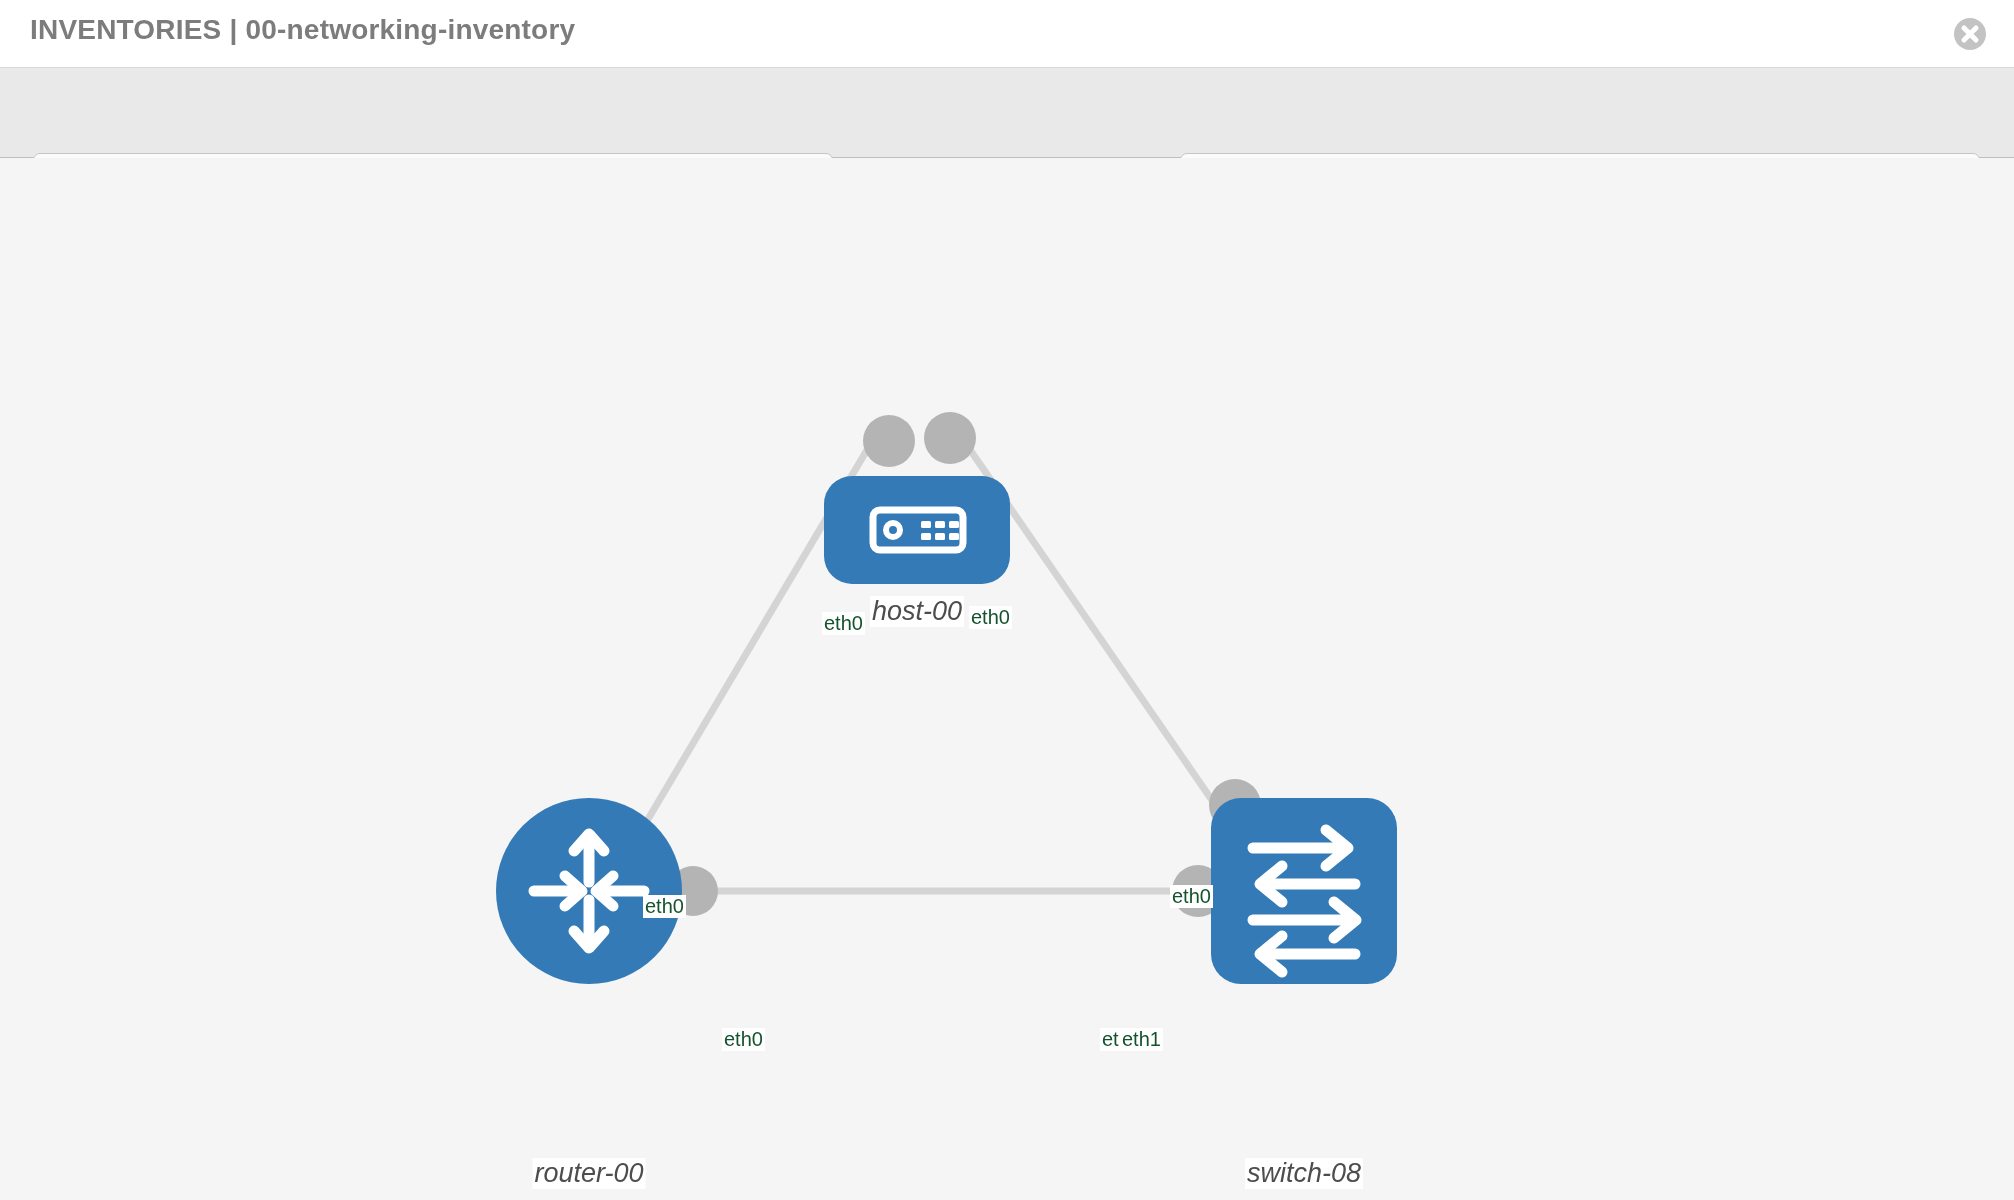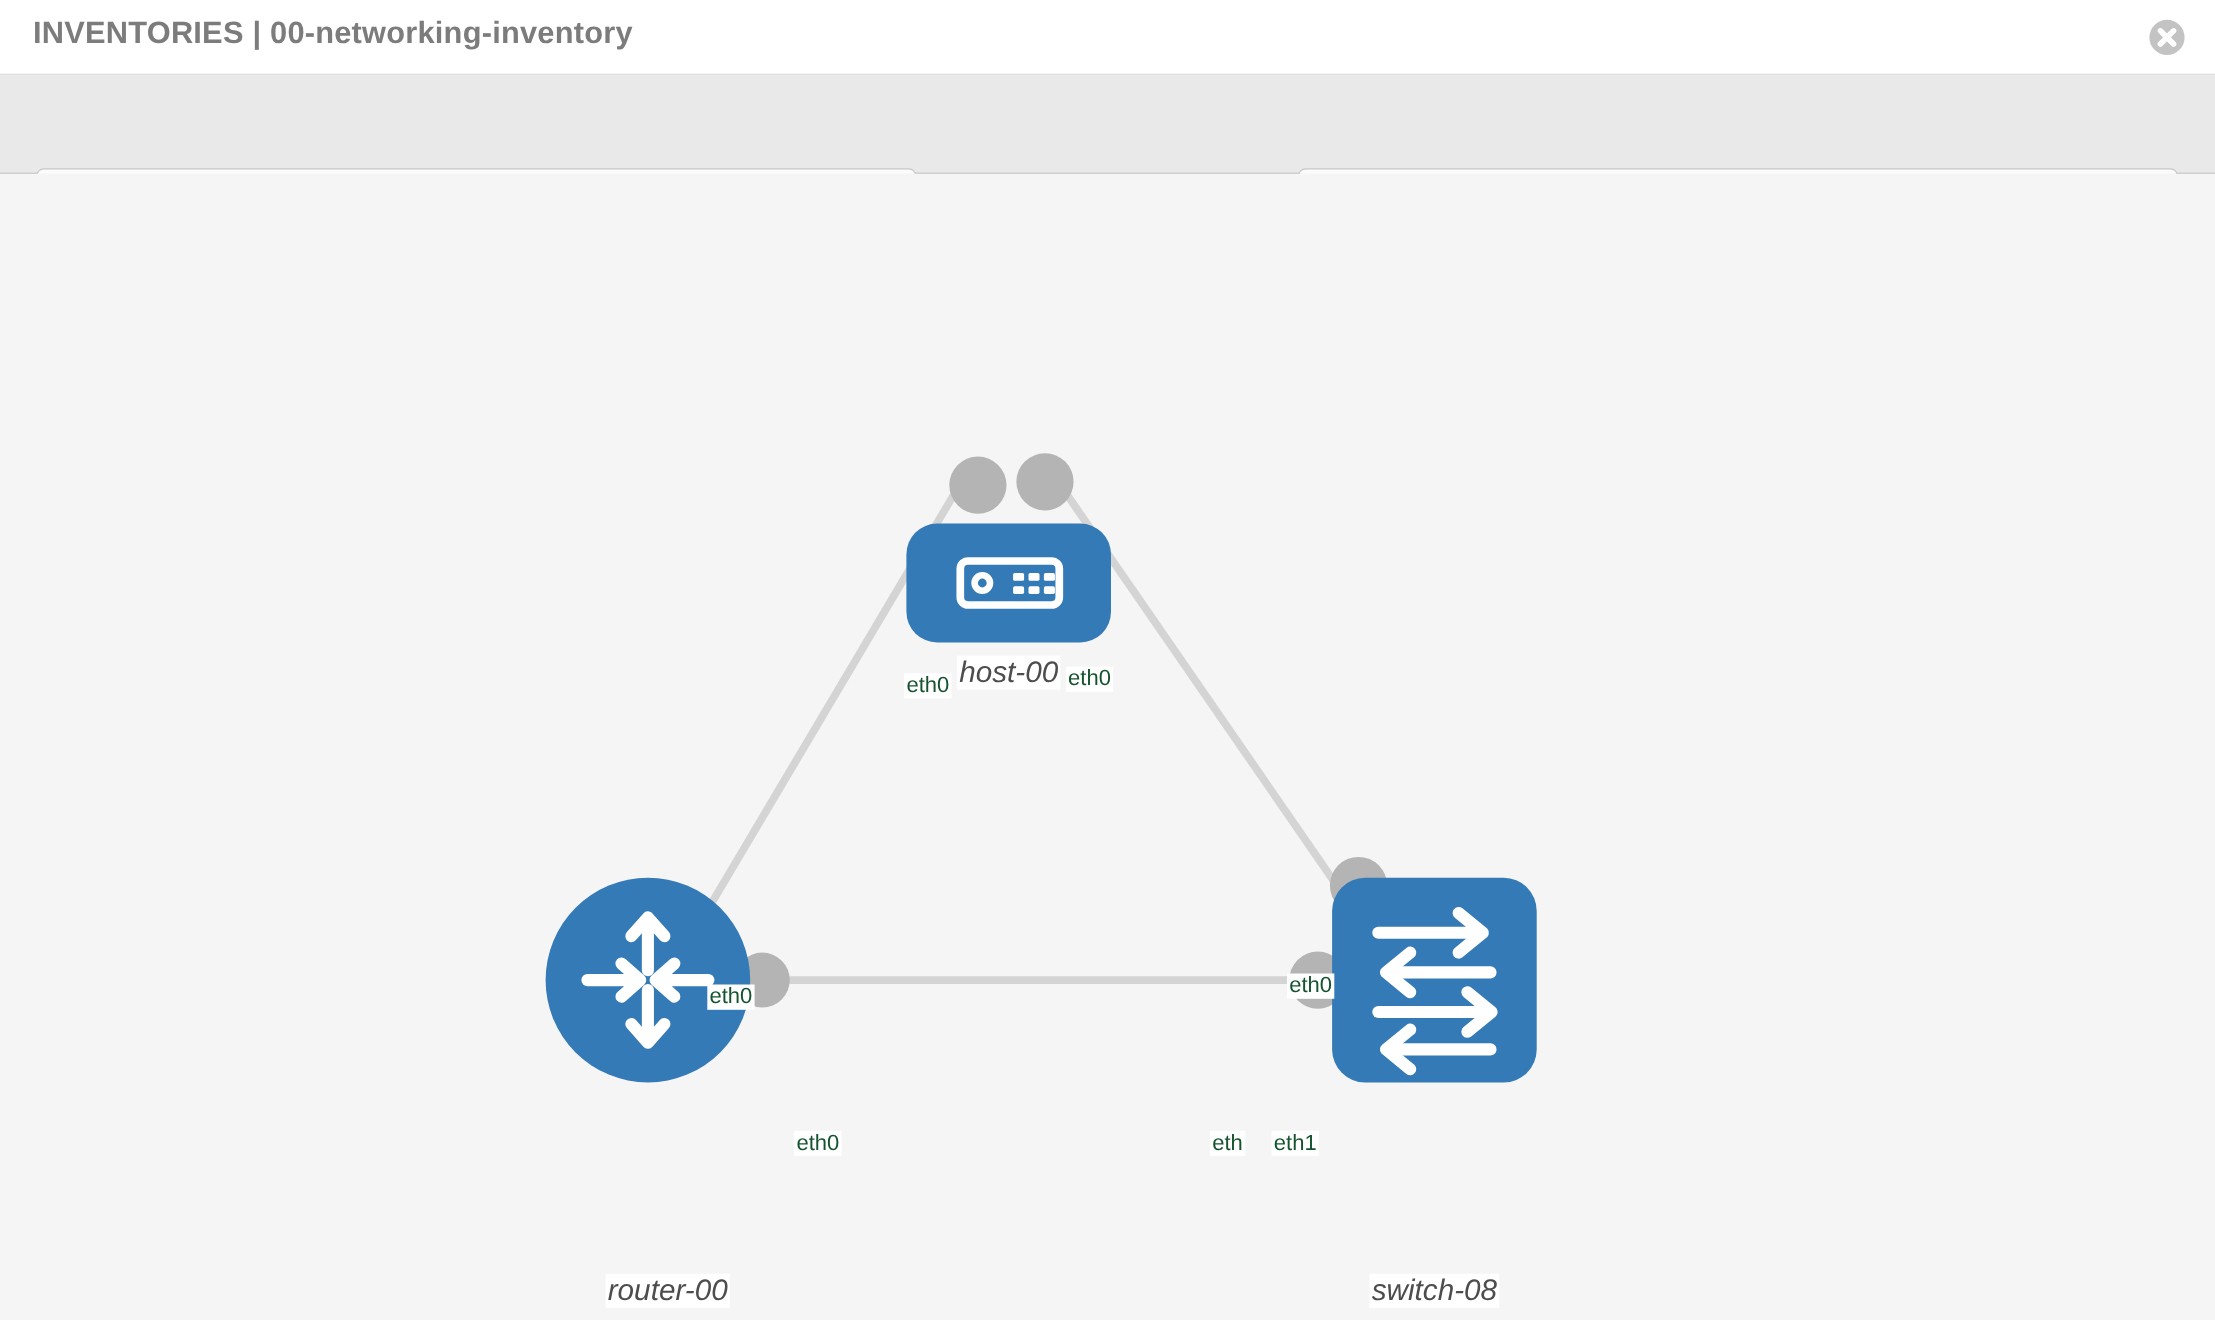--- a/index.html
+++ b/index.html
@@ -246,27 +246,27 @@
           <path d="M1334 744 L1356 762 L1334 780"></path>
 
           <path d="M1355 796 L1263 796"></path>
           <path d="M1282 778 L1260 796 L1282 814"></path>
         </g>
       </g>
 
     </svg>
 
     <div class="node-label" style="left:917px; top:438px;">host-00</div>
-    <div class="node-label" style="left:607px; top:1000px;">router-00</div>
+    <div class="node-label" style="left:589px; top:1000px;">router-00</div>
     <div class="node-label" style="left:1304px; top:1000px;">switch-08</div>
 
     <div class="iface-label" style="left:822px; top:454px;">eth0</div>
     <div class="iface-label" style="left:969px; top:448px;">eth0</div>
 
     <div class="iface-label" style="left:643px; top:737px;">eth0</div>
     <div class="iface-label" style="left:1170px; top:727px;">eth0</div>
 
     <div class="iface-label" style="left:722px; top:870px;">eth0</div>
     <div class="iface-label" style="left:1100px; top:870px;">eth</div>
-    <div class="iface-label" style="left:1120px; top:870px;margin-left:36px;">eth1</div>
+    <div class="iface-label" style="left:1120px; top:870px;">eth1</div>
 
   </div>
 </div>
 
 </body></html>

